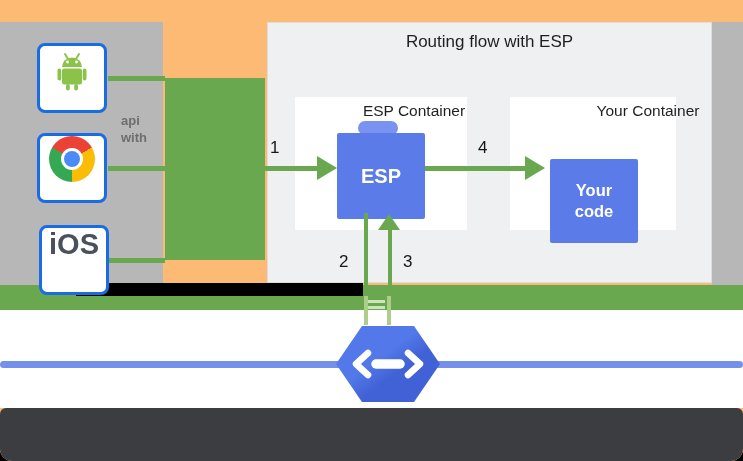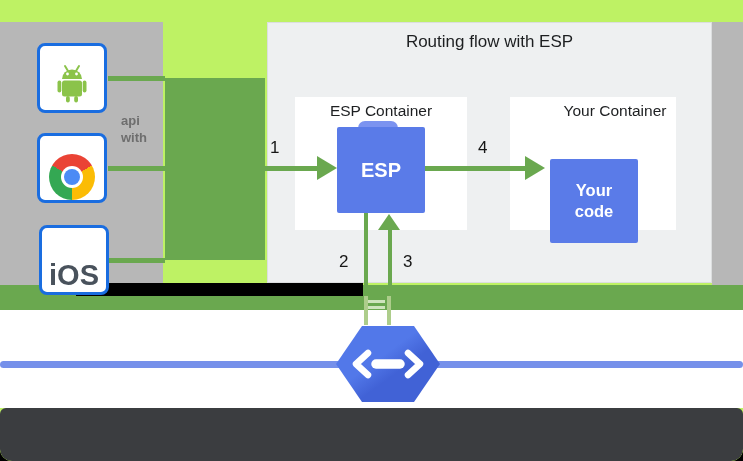--- a/index.html
+++ b/index.html
@@ -1,29 +1,29 @@
 <!DOCTYPE html>
 <html><head>
 <meta charset="utf-8">
 <style>
   html,body{margin:0;padding:0;background:#000;}
-  .stage{position:relative;width:743px;height:461px;background:#bef264;overflow:hidden;
+  .stage{position:relative;width:743px;height:461px;background:#fdba74;overflow:hidden;
          font-family:"Liberation Sans","DejaVu Sans",sans-serif;border-radius:0 0 12px 12px;}
   .abs{position:absolute;}
 
   
   .client-rail{left:0;top:22px;width:163px;height:263px;background:#b7b7b7;z-index:1;}
   .right-strip{left:712px;top:22px;width:31px;height:263px;background:#b7b7b7;z-index:1;}
   .flow-panel{left:267px;top:22px;width:445px;height:261px;background:#eef0f1;
               border:1px solid #dcdedf;box-sizing:border-box;z-index:1;}
   .flow-title{left:267px;top:32px;width:445px;text-align:center;font-size:17px;color:#1d1f21;z-index:2;}
 
   
   .client-box{width:70px;height:70px;background:#fff;border:3px solid #1a6de0;border-radius:8px;
-              box-sizing:border-box;z-index:6;display:flex;align-items:flex-end;justify-content:center;}
+              box-sizing:border-box;z-index:6;display:flex;align-items:flex-start;justify-content:center;}
   .box-android{left:37px;top:43px;}
   .box-chrome{left:37px;top:133px;}
   .box-ios{left:39px;top:225px;}
   .ios-text{font-size:29px;font-weight:bold;color:#49525c;letter-spacing:0px;}
 
   
   .chrome{width:46px;height:46px;border-radius:50%;position:relative;
           background:conic-gradient(from 60deg,#fbbc05 0 120deg,#34a853 0 240deg,#ea4335 0 360deg);}
   .chrome .ring{position:absolute;left:50%;top:50%;width:22px;height:22px;margin:-11px 0 0 -11px;
           background:#fff;border-radius:50%;}
@@ -54,26 +54,26 @@
   .lite{background:#adcd8b;z-index:5;}
   .lite-v1{left:364px;top:296px;width:4px;height:29px;}
   .lite-v2{left:387px;top:296px;width:4px;height:29px;}
   .lite-d{left:368px;width:17px;height:3px;background:#cfe4bd;z-index:5;}
   .lite-d1{top:300px;} .lite-d2{top:306px;}
 
   
   .wbox{background:#fff;z-index:3;}
   .esp-container{left:295px;top:97px;width:172px;height:133px;}
   .your-container{left:510px;top:97px;width:166px;height:133px;}
-  .cont-title{top:102px;width:172px;text-align:center;font-size:15.5px;color:#1d1f21;z-index:4;}
+  .cont-title{top:102px;width:172px;text-align:center;font-size:15.5px;color:#1d1f21;z-index:4;padding-left:33px;}
   .esp-title{left:295px;} .your-title{left:532px;width:166px;}
   .blue-tab{left:358px;top:121px;width:40px;height:14px;background:#7b93f0;border-radius:7px;z-index:3;}
   .bluebox{background:#5a7be8;z-index:4;display:flex;align-items:center;justify-content:center;
            color:#fff;font-weight:bold;text-align:center;}
-  .esp-box{left:337px;top:127px;width:88px;height:86px;font-size:20px;border-radius:2px;}
+  .esp-box{left:337px;top:133px;width:88px;height:86px;font-size:20px;border-radius:2px;}
   .your-box{left:550px;top:131px;width:88px;height:84px;font-size:16.5px;line-height:21px;border-radius:2px;margin-top:28px;}
 
   
   .step{font-size:17px;color:#161616;z-index:6;}
   .s1{left:270px;top:138px;} .s4{left:478px;top:138px;}
   .s2{left:339px;top:252px;} .s3{left:403px;top:252px;}
 
   
   .white-band{left:0;top:310px;width:743px;height:98px;background:#fff;z-index:1;}
   .blue-line{left:0;top:361px;width:743px;height:7px;background:#7590ea;border-radius:4px;z-index:6;}

